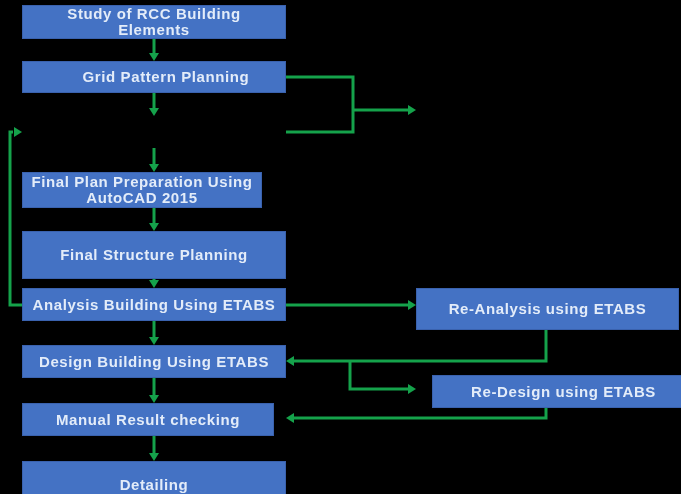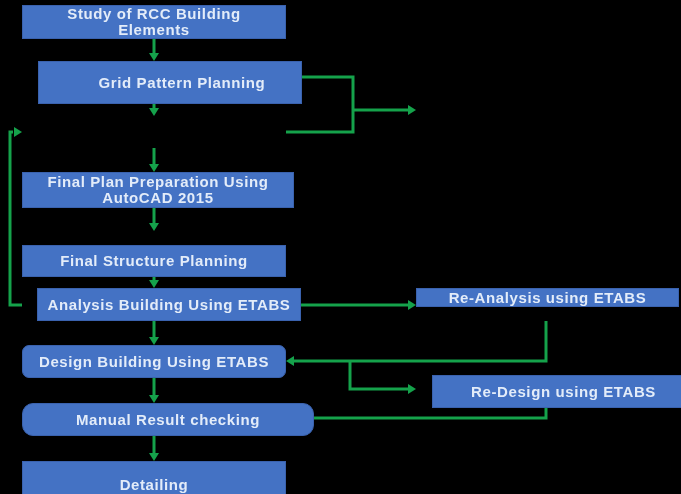--- a/index.html
+++ b/index.html
@@ -30,30 +30,30 @@
     background:var(--node-fill);
     border:1px solid var(--node-border);
     color:var(--node-text);
     font-size:15px;
     font-weight:bold;
     letter-spacing:0.6px;
     line-height:16px;
   }
   .node .label{white-space:pre-line;}
   .n1{left:22px;top:5px;width:264px;height:34px;}
-  .n2{left:38px;top:61px;width:264px;height:43px;padding-left:24px;}
+  .n2{left:22px;top:61px;width:264px;height:32px;padding-left:24px;}
   .n3{left:22px;top:116px;width:264px;height:32px;}
-  .n4{left:22px;top:172px;width:272px;height:36px;}
-  .n5{left:22px;top:245px;width:264px;height:32px;align-items:center;}
-  .n6{left:37px;top:288px;width:264px;height:33px;}
-  .n7{left:22px;top:345px;width:264px;height:33px;border-radius:7px;}
-  .n8{left:22px;top:403px;width:292px;height:33px;border-radius:11px;}
+  .n4{left:22px;top:172px;width:240px;height:36px;}
+  .n5{left:22px;top:231px;width:264px;height:48px;align-items:center;}
+  .n6{left:22px;top:288px;width:264px;height:33px;}
+  .n7{left:22px;top:345px;width:264px;height:33px;}
+  .n8{left:22px;top:403px;width:252px;height:33px;}
   .n9{left:22px;top:461px;width:264px;height:48px;justify-content:center;}
   .s1{left:416px;top:94px;width:263px;height:32px;}
-  .s2{left:416px;top:288px;width:263px;height:19px;}
+  .s2{left:416px;top:288px;width:263px;height:42px;}
   .s3{left:432px;top:375px;width:263px;height:33px;}
 </style>
 </head>
 <body>
 
 <div class="canvas">
 
   <svg class="connectors" viewBox="0 0 681 494" xmlns="http://www.w3.org/2000/svg">
 
     <g>

